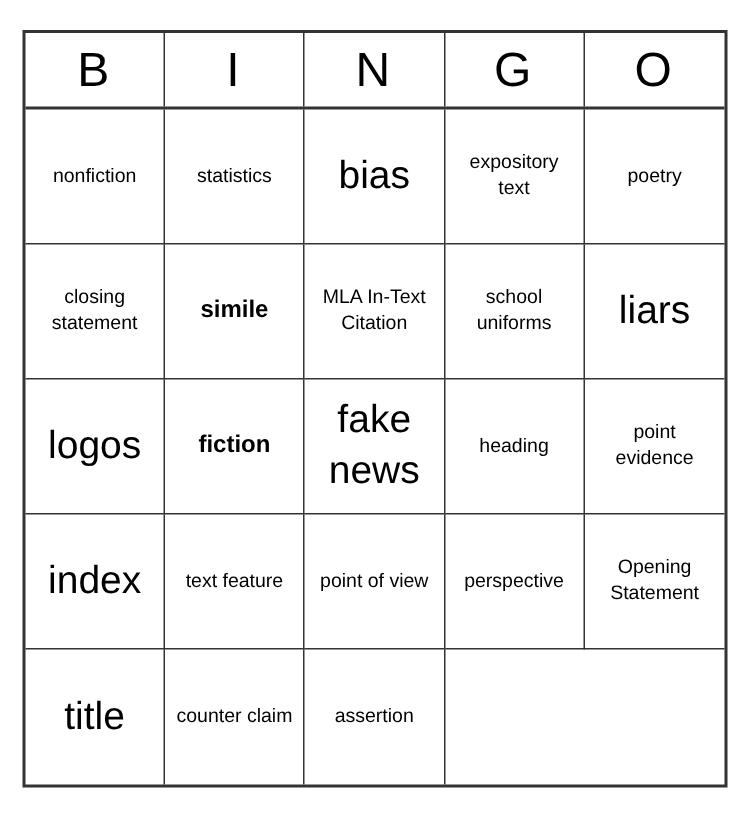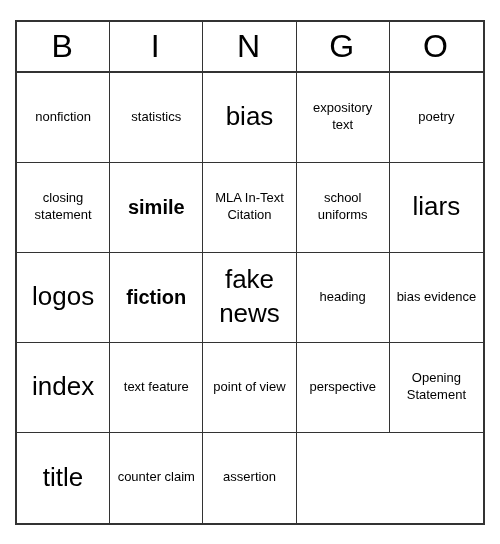--- a/index.html
+++ b/index.html
@@ -69,21 +69,21 @@
     .bingo-cell:nth-child(n+21) {
       border-bottom: none;
     }
 
     .bingo-cell.large-text {
       font-size: 26px;
       font-weight: normal;
     }
 
     .bingo-cell.medium-text {
-      font-size: 20px;
+      font-size: 16px;
       font-weight: bold;
     }
   </style>
 </head>
 <body>
 
 <div class="bingo-card">
   <div class="bingo-header">
   <div class="bingo-header-cell">B</div>
       <div class="bingo-header-cell">I</div>
@@ -99,21 +99,21 @@
       <div class="bingo-cell">poetry</div>
       <div class="bingo-cell">closing statement</div>
       <div class="bingo-cell medium-text">simile</div>
       <div class="bingo-cell">MLA In-Text Citation</div>
       <div class="bingo-cell">school uniforms</div>
       <div class="bingo-cell large-text">liars</div>
       <div class="bingo-cell large-text">logos</div>
       <div class="bingo-cell medium-text">fiction</div>
       <div class="bingo-cell large-text">fake news</div>
       <div class="bingo-cell">heading</div>
-      <div class="bingo-cell">bias evidence</div>
+      <div class="bingo-cell">point evidence</div>
       <div class="bingo-cell large-text">index</div>
       <div class="bingo-cell">text feature</div>
       <div class="bingo-cell">point of view</div>
       <div class="bingo-cell">perspective</div>
       <div class="bingo-cell">Opening Statement</div>
       <div class="bingo-cell large-text">title</div>
       <div class="bingo-cell">counter claim</div>
       <div class="bingo-cell">assertion</div>
     </div>
 </div>

